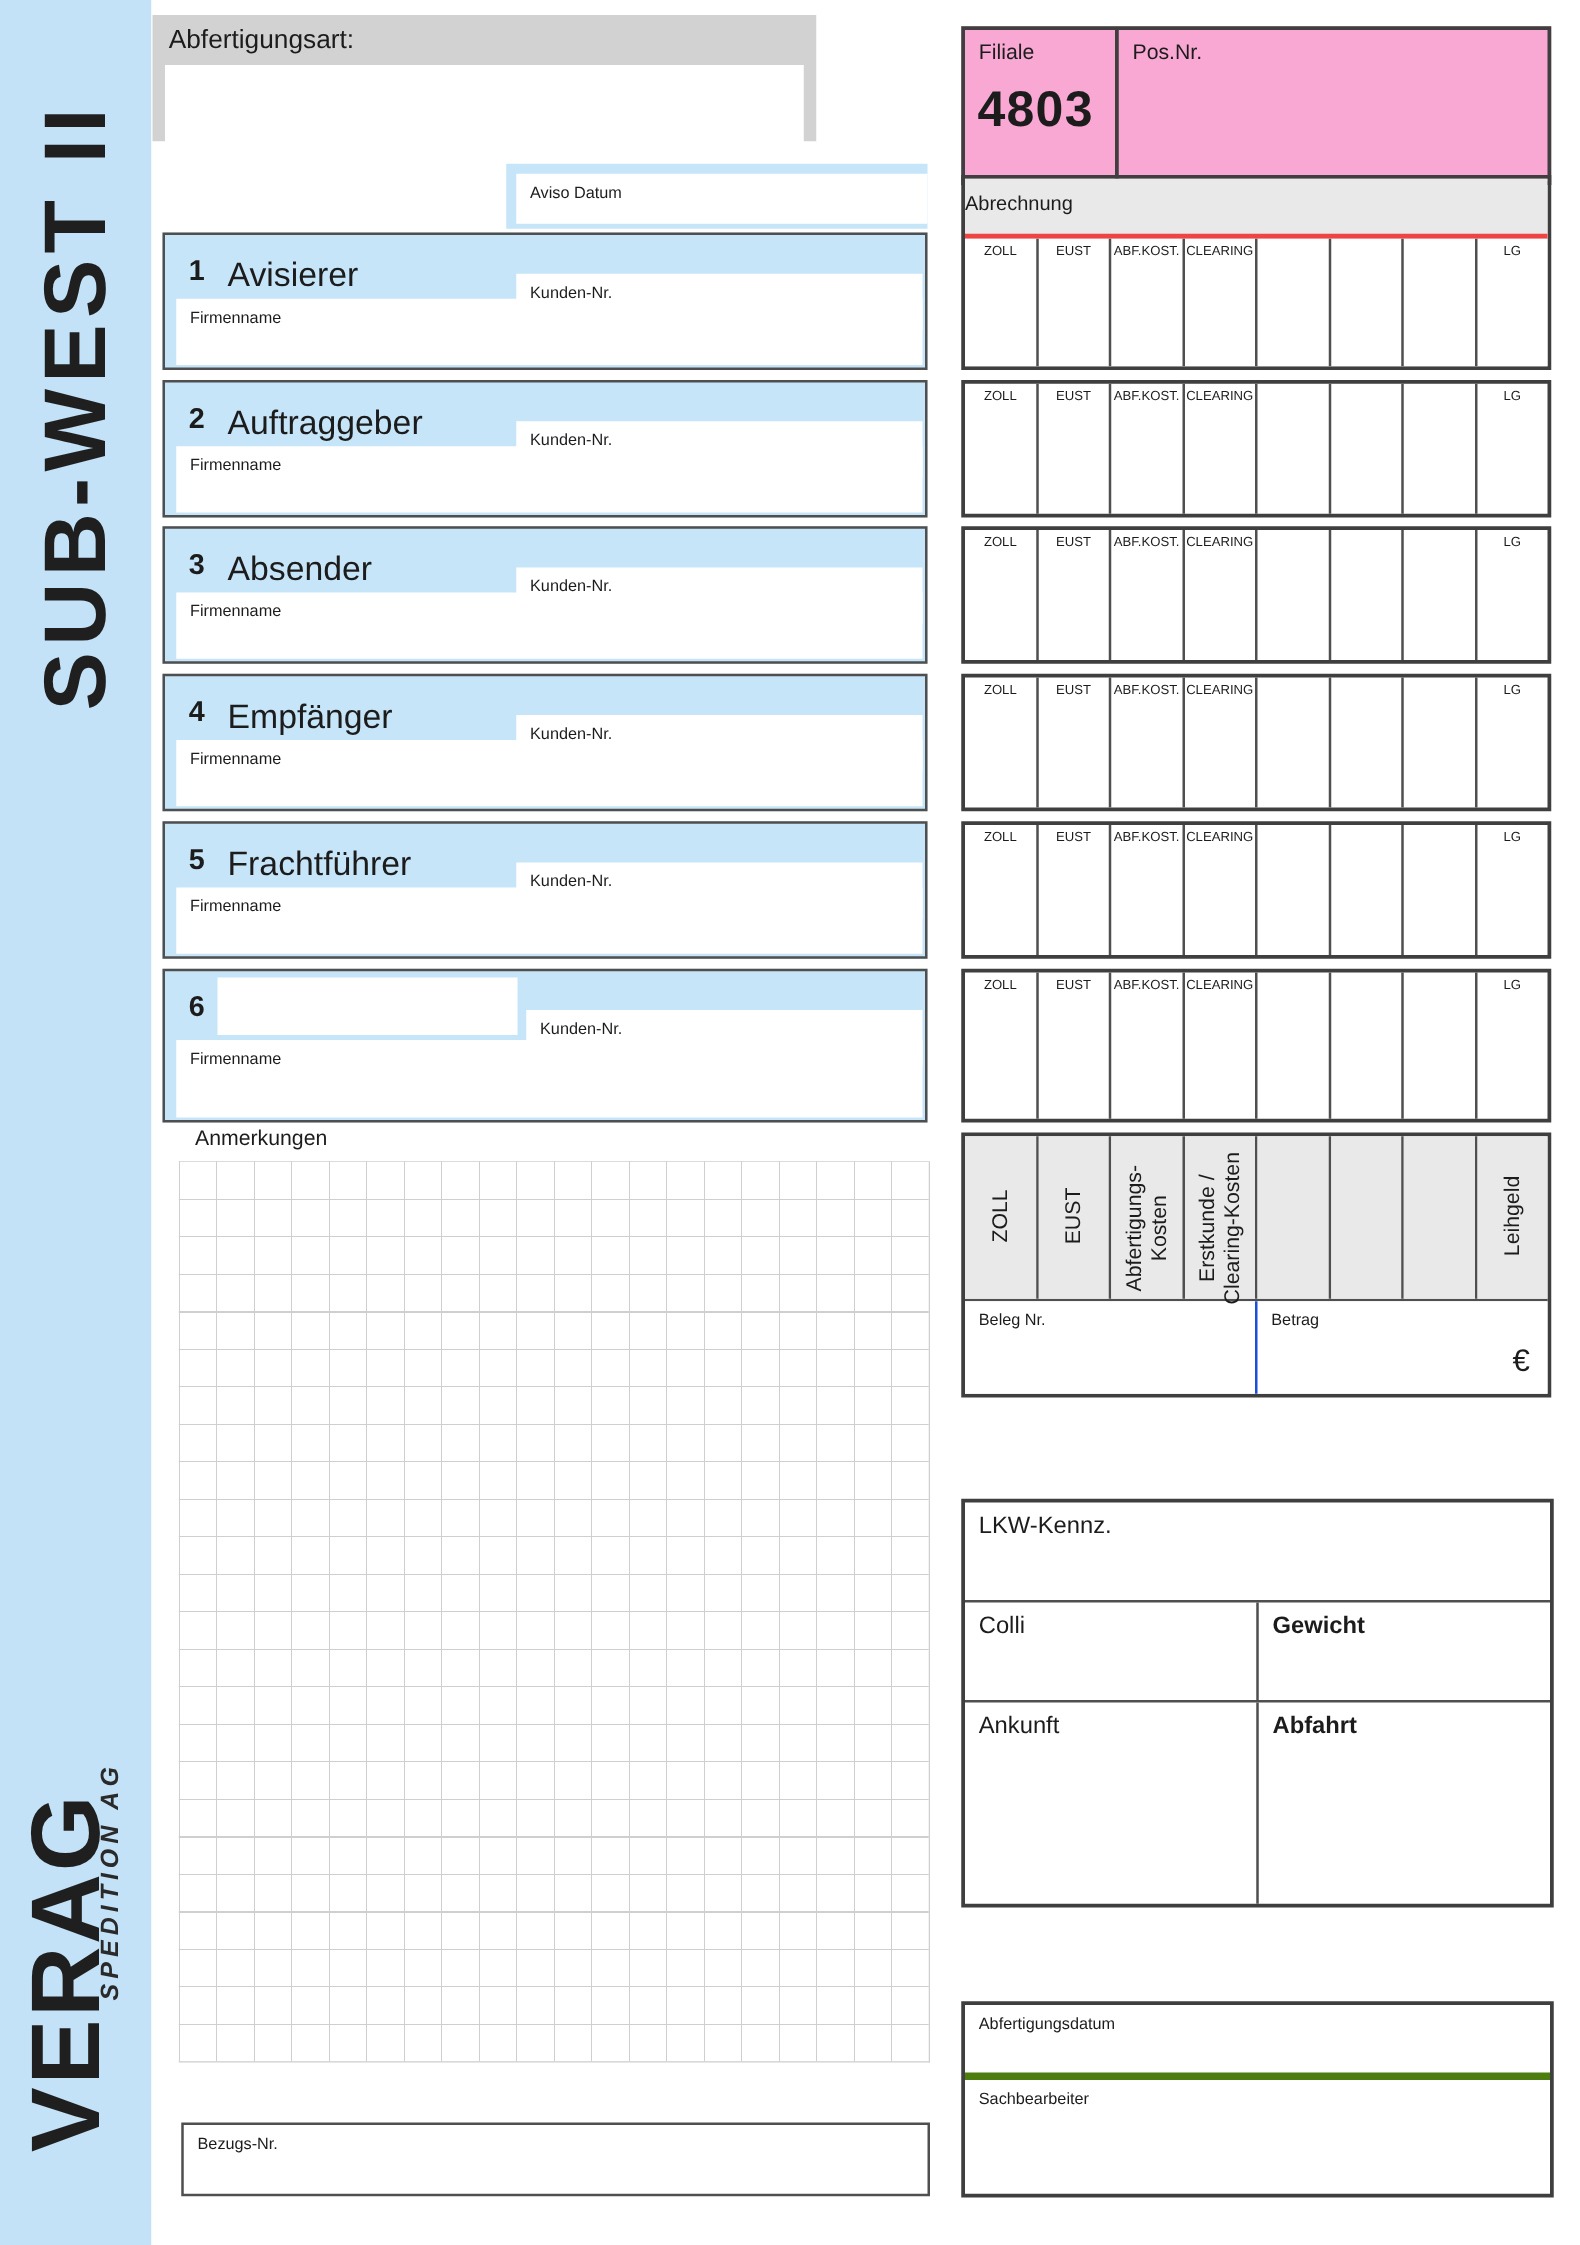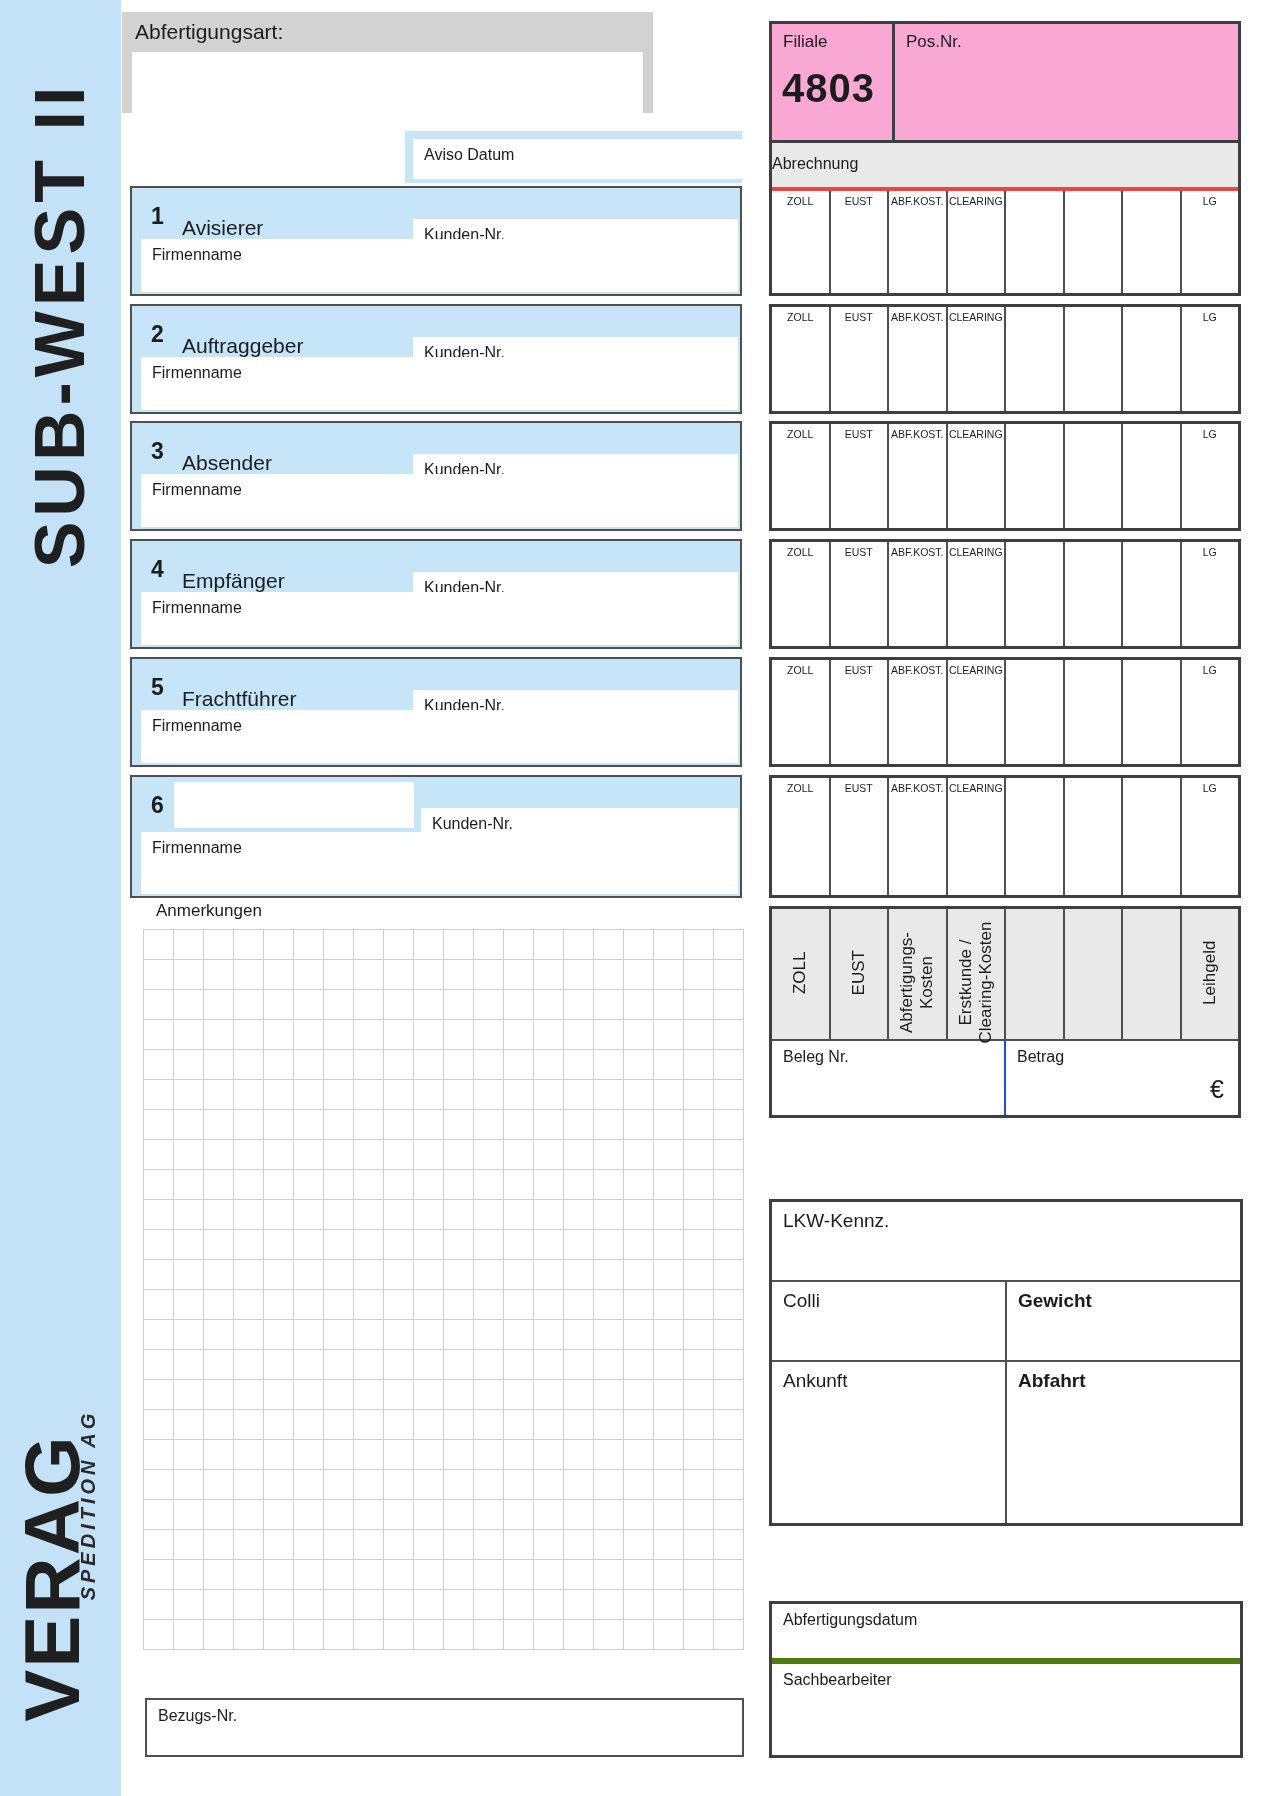--- a/index.html
+++ b/index.html
@@ -26,26 +26,26 @@
 
   .filiale-box{left:769px; top:21px; width:472px; height:127px; border:3px solid #3f3f3f; background:#f9a8d4; display:flex;}
   .filiale-cell{width:120px; border-right:3px solid #3f3f3f; position:relative;}
   .pos-cell{flex:1; position:relative;}
   .small-label{position:absolute; left:11px; top:8px; font-size:17px;}
   .filiale-value{position:absolute; left:10px; top:42px; font-size:40px; font-weight:bold; letter-spacing:1px;}
 
   
   .aviso-box{left:405px; top:131px; width:337px; height:52px; background:#c6e5f8;}
   .aviso-input{left:8px; top:8px; width:329px; height:40px; background:#ffffff; position:absolute; box-sizing:border-box;}
-  .field-label{position:absolute; left:11px; top:7px; font-size:16px;}
+  .field-label{position:absolute; left:11px; top:7px; font-size:13px;}
 
   
   .section{left:130px; width:612px; background:#c6e5f8; border:2px solid #4f4f4f; position:absolute; box-sizing:border-box;}
   .sec-num{position:absolute; left:19px; top:15px; font-size:23px; font-weight:bold;}
-  .sec-label{position:absolute; left:50px; top:28px; font-size:21px;}
+  .sec-label{position:absolute; left:50px; top:17px; font-size:27px;}
   .kunden-field{position:absolute; left:281px; top:3px; width:325px; height:45px; background:#fff;margin-top:28px;}
   .firma-field{position:absolute; left:9px; top:51px; width:597px; height:53px; background:#fff;}
   .sec-name-input{position:absolute; left:42px; top:5px; width:240px; height:46px; background:#fff;}
   .section.no-label .kunden-field{left:289px; width:317px;}
   .section.no-label .firma-field{top:55px; height:62px;}
 
   
   .abr-first{left:769px; top:140px; width:472px; height:156px; border:3px solid #3f3f3f; display:flex; flex-direction:column;}
   .abr-title-row{height:44px; background:#e9e9e9; border-bottom:4px solid #ef4444;
     text-align:left; font-size:16px; line-height:42px;}

